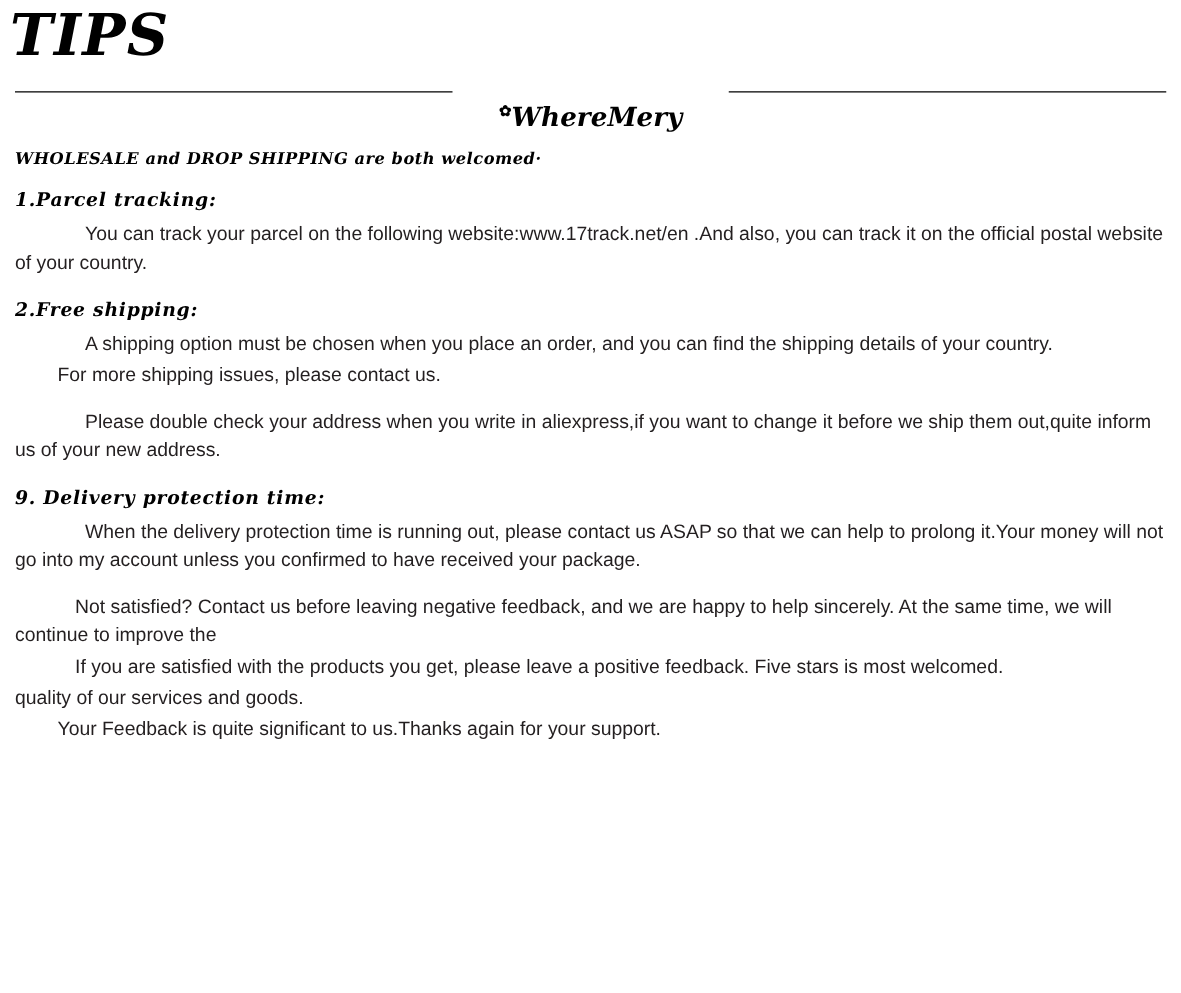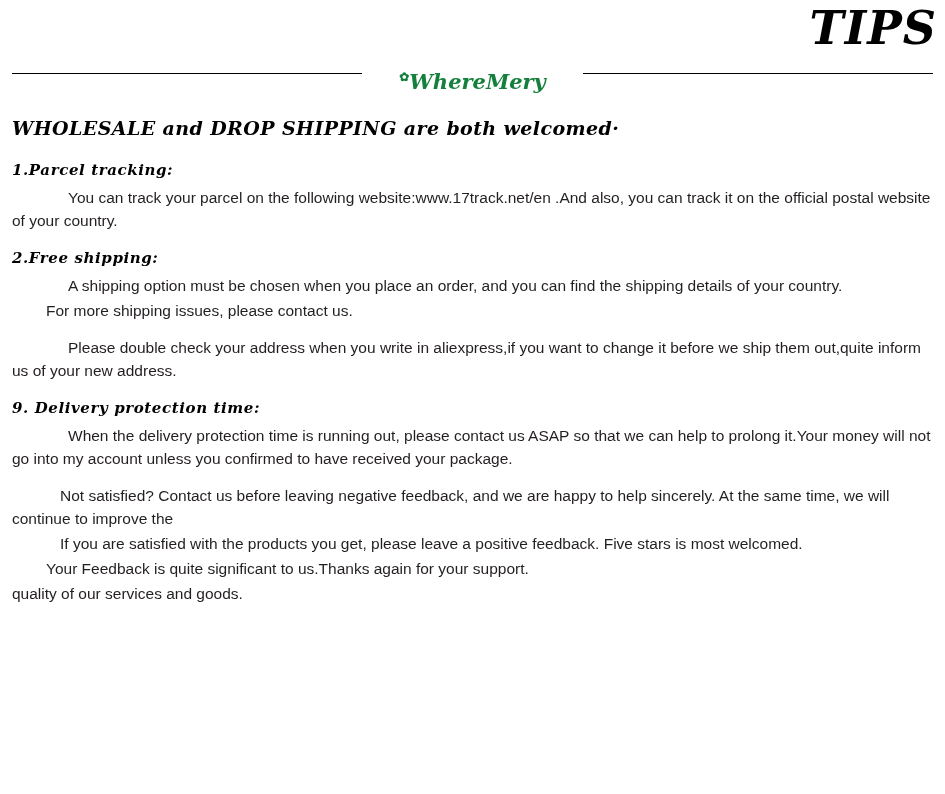--- a/index.html
+++ b/index.html
@@ -17,21 +17,21 @@
   .page {
     position: relative;
     width: 945px;
     height: 794px;
     box-sizing: border-box;
     padding: 0 8px;
   }
 
   
   .header {
-    text-align: right;
+    text-align: left;
     padding-top: 2px;
   }
   .tips-title {
     font-family: "DejaVu Serif", serif;
     font-style: italic;
     font-weight: bold;
     font-size: 46px;
     letter-spacing: 1px;
     line-height: 52px;
     color: #000000;
@@ -46,48 +46,48 @@
     position: absolute;
     top: 17px;
     height: 1px;
     background: #000000;
   }
   .rule-left { left: 4px; width: 350px; }
   .rule-right { right: 4px; width: 350px; }
   .brand {
     position: absolute;
     left: 50%;
-    top: 4px;
+    top: 16px;
     transform: translateX(-50%);
     font-family: "DejaVu Serif", serif;
     font-style: italic;
     font-weight: bold;
     font-size: 21px;
     line-height: 34px;
-    color: #15803d;
+    color: #000000;
     white-space: nowrap;
   }
   .brand .leaf {
     font-size: 12px;
     vertical-align: super;
     font-style: normal;
   }
 
   
   .content {
     padding: 0 4px;
   }
   .lead {
     font-family: "DejaVu Serif", serif;
     font-style: italic;
     font-weight: bold;
-    font-size: 19px;
+    font-size: 13px;
     line-height: 24px;
     letter-spacing: 0.4px;
-    margin: 26px 0 18px 0;
+    margin: 26px 0 8px 0;
     color: #000000;
   }
   .sec-head {
     font-family: "DejaVu Serif", serif;
     font-style: italic;
     font-weight: bold;
     font-size: 15px;
     line-height: 24px;
     letter-spacing: 0.6px;
     margin: 0 0 4px 0;
@@ -149,18 +149,18 @@
     </div>
 
     <div class="sec-block">
       <div class="sec-head">9. Delivery protection time:</div>
       <p class="para indent gap-sm">When the delivery protection time is running out, please contact us ASAP so that we can help to prolong it.Your money will not go into my account unless you confirmed to have received your package.</p>
     </div>
 
     <div class="sec-block">
       <p class="para indent-sm gap-md">Not satisfied? Contact us before leaving negative feedback, and we are happy to help sincerely. At the same time, we will continue to improve the</p>
       <p class="para indent-sm gap-sm">If you are satisfied with the products you get, please leave a positive feedback. Five stars is most welcomed.</p>
+      <p class="para">quality of our services and goods.</p>
       <p class="para indent-xs gap-md">Your Feedback is quite significant to us.Thanks again for your support.</p>
-      <p class="para">quality of our services and goods.</p>
     </div>
 
   </div>
 </div>
 
 </body></html>

